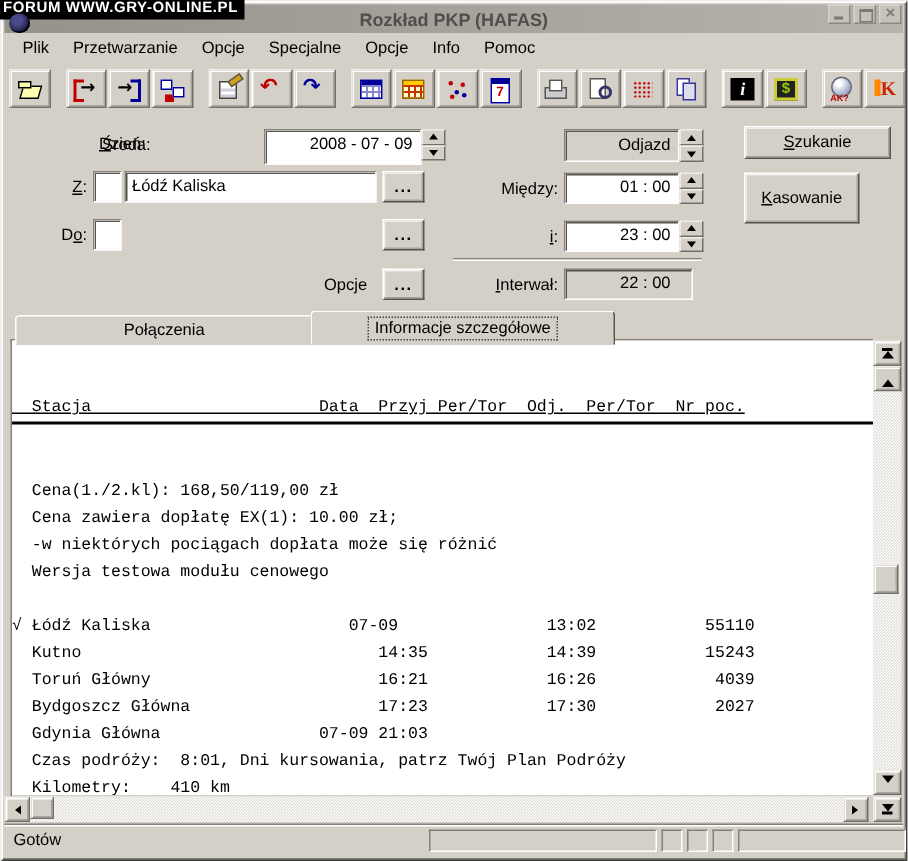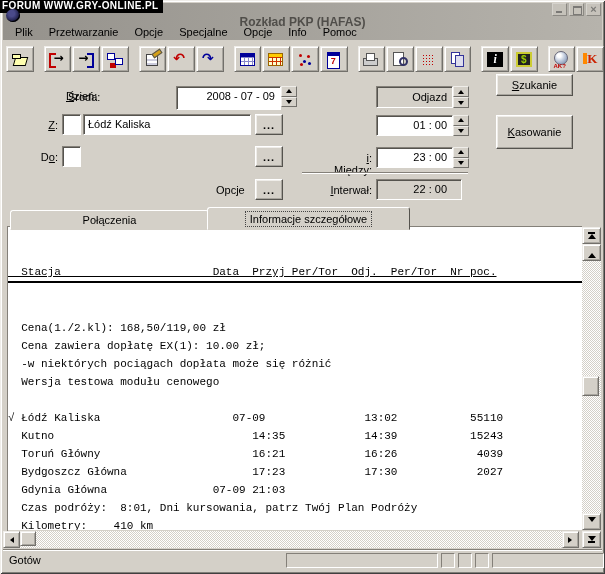--- a/index.html
+++ b/index.html
@@ -4,21 +4,21 @@
 <style>
   html,body{margin:0;padding:0;background:#fff;}
   #win{position:relative;width:605px;height:574px;background:#d4d0c8;overflow:hidden;
        font-family:"Liberation Sans",sans-serif;
        box-shadow:inset 1px 1px 0 #efede9, inset -1px -1px 0 #404040,
                   inset 2px 2px 0 #fff, inset -2px -2px 0 #807e78;}
   .abs{position:absolute;}
   
   #watermark{left:0;top:0;background:#000;color:#fff;font:bold 10px/12px "Liberation Sans",sans-serif;
              padding:0 4px 1px 2px;letter-spacing:.4px;z-index:60;}
-  #titlebar{left:3px;top:3px;width:599px;height:37px;
+  #titlebar{left:3px;top:3px;width:599px;height:19px;
             background:linear-gradient(90deg,#95928c,#b6b3ac);display:flex;align-items:center;}
   #title{flex:1;text-align:center;font:bold 12px "Liberation Sans",sans-serif;color:#504e4a;}
   #appicon{position:absolute;left:6px;top:9px;width:14px;height:13px;border-radius:50%;
            background:radial-gradient(circle at 40% 35%,#4a4a8a 0 25%,#17173d 70%);z-index:61;
            box-shadow:inset -1px -1px 0 #000;}
   #wincontrols{position:absolute;right:4px;top:3px;display:flex;gap:2px;opacity:.55;}
   .wc{width:15px;height:13px;background:#d4d0c8;border:1px solid;border-color:#f0eeea #6a6864 #6a6864 #f0eeea;
       position:relative;padding:0;}
   .wc-minimize::before{content:"";position:absolute;left:3px;bottom:2px;width:6px;height:2px;background:#4c4c4c;}
   .wc-maximize::before{content:"";position:absolute;left:3px;top:2px;width:7px;height:6px;
@@ -265,21 +265,21 @@
   </div>
   <div class="spin" style="left:453px;top:86px;height:22px;">
     <button class="sb">
         <span class="tu"></span>
       </button>
     <button class="sb">
         <span class="td"></span>
       </button>
   </div>
 
-  <span class="lbl lbl-r" style="left:295px;top:120px;width:77px;margin-top:44px;">Między:</span>
+  <span class="lbl lbl-r" style="left:295px;top:120px;width:77px;">Między:</span>
   <div class="sunk" style="left:376px;top:115px;width:77px;height:21px;">
     <span class="fval tr-al">01 : 00</span>
   </div>
   <div class="spin" style="left:453px;top:115px;height:21px;">
     <button class="sb">
         <span class="tu"></span>
       </button>
     <button class="sb">
         <span class="td"></span>
       </button>
@@ -298,21 +298,21 @@
       </button>
   </div>
 
   <div class="etched" style="left:302px;top:172px;width:166px;"></div>
 
   <span class="lbl lbl-r" style="left:295px;top:184px;width:77px;"><u>I</u>nterwał:</span>
   <div class="sunk sunkg" style="left:376px;top:179px;width:86px;height:21px;">
     <span class="fval tr-al" style="padding-right:14px;">22 : 00</span>
   </div>
 
-  <button class="cmd" style="left:496px;top:74px;width:77px;height:22px;"><u>S</u>zukanie</button>
+  <button class="cmd" style="left:496px;top:84px;width:98px;height:22px;"><u>S</u>zukanie</button>
   <button class="cmd" style="left:496px;top:115px;width:77px;height:34px;"><u>K</u>asowanie</button>
 
   <div id="tabstrip">
       <div class="tab t0">
         <span class="tab-label">Połączenia</span>
       </div>
       <div class="tab t1 active">
         <span class="tab-label">Informacje szczegółowe</span>
       </div>
     </div>

